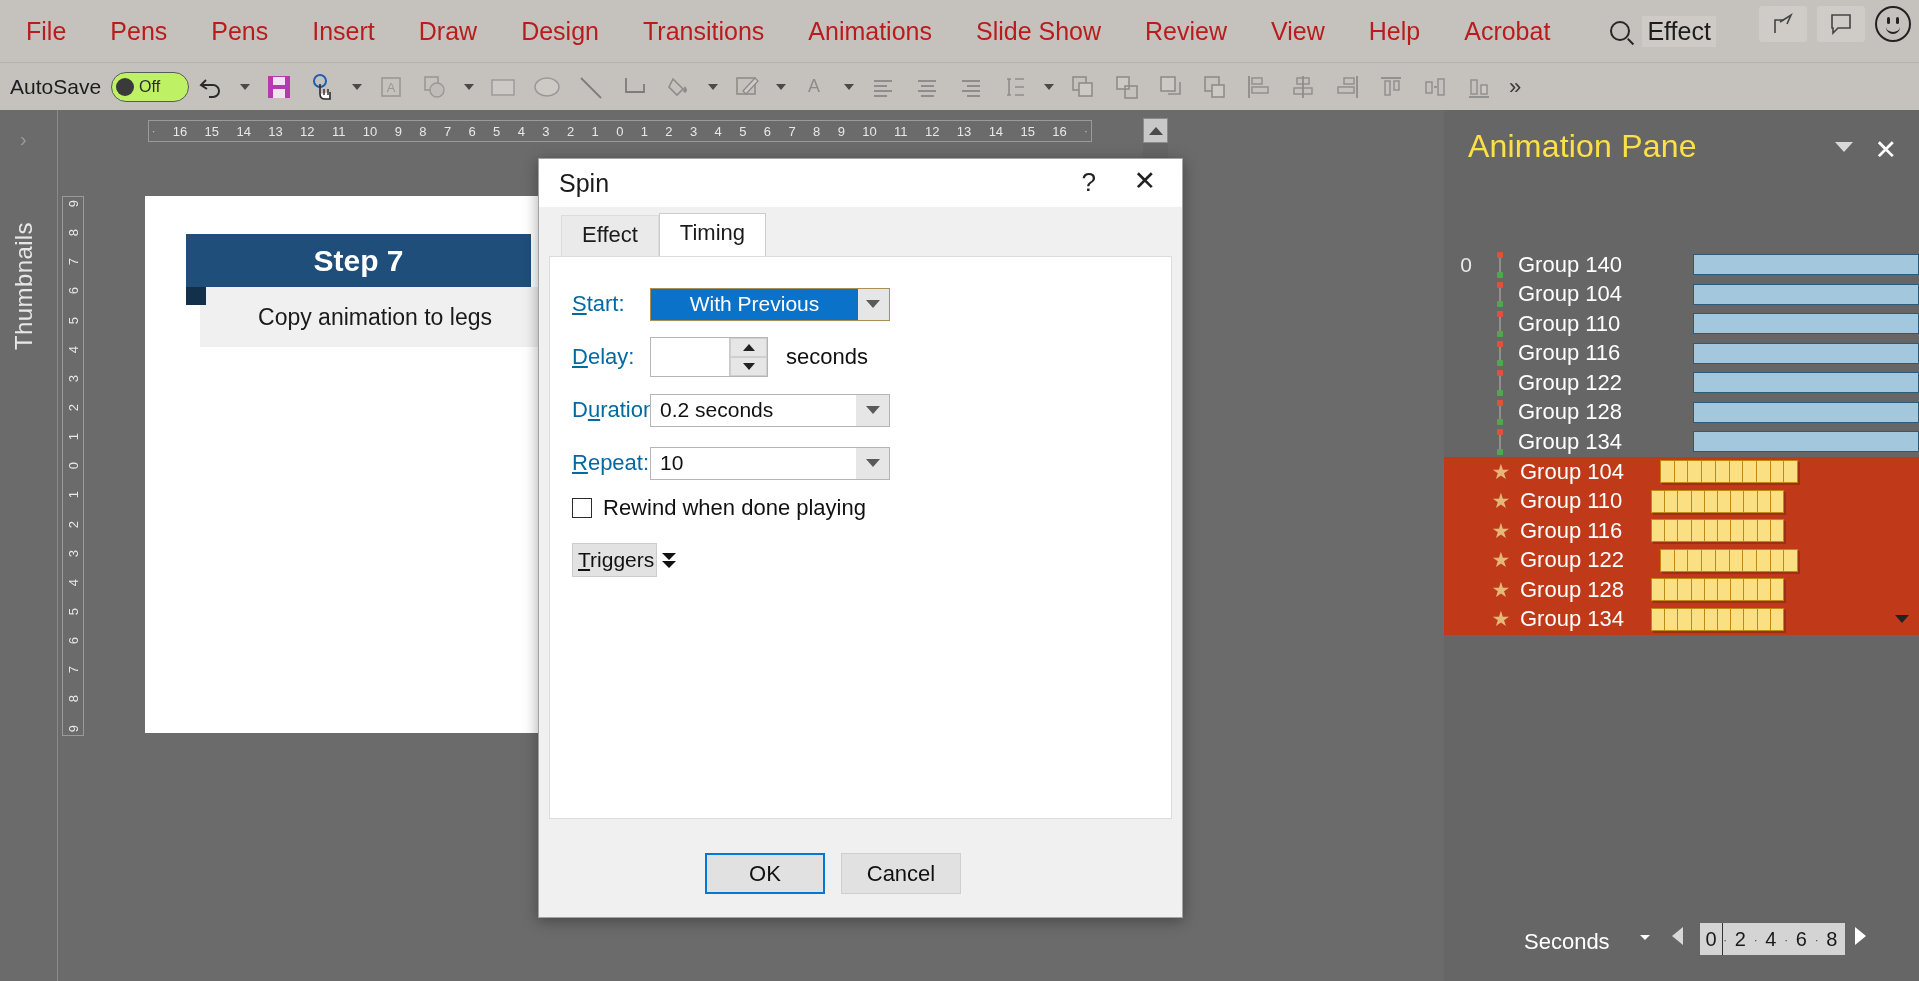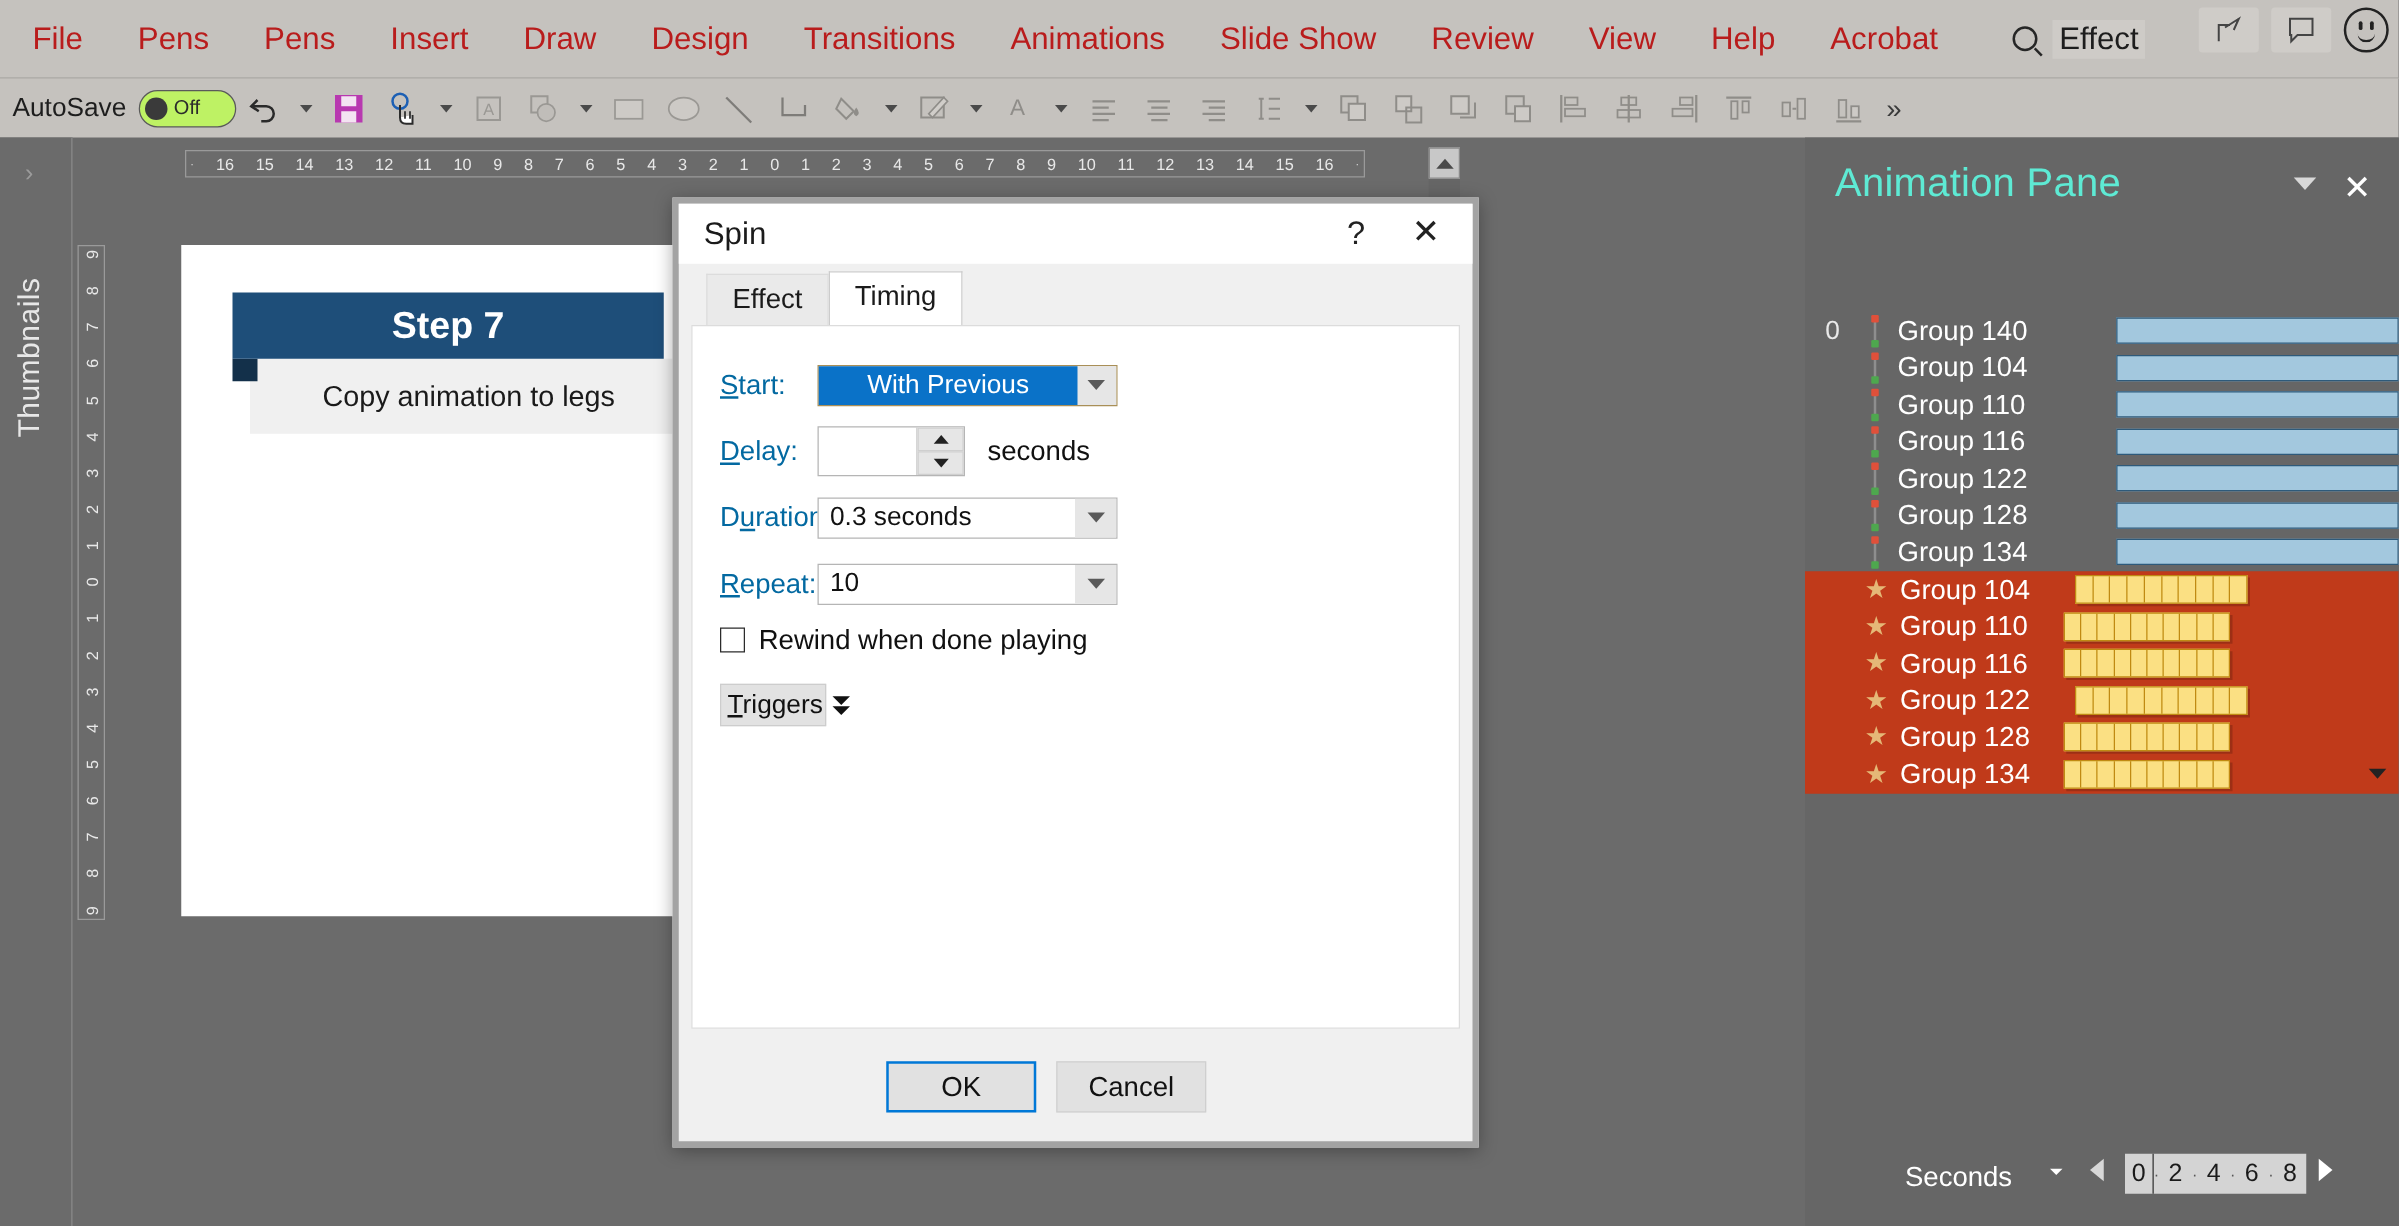--- a/index.html
+++ b/index.html
@@ -125,21 +125,21 @@
     position:absolute; left:0; top:375px; width:25px; height:62px;
     background:#a6a6a6; border:1px solid #8b8b8b;
   }
   .tri-up { width:0;height:0;border-left:7px solid transparent;border-right:7px solid transparent;border-bottom:8px solid #4a4a4a;}
   .tri-dn { width:0;height:0;border-left:7px solid transparent;border-right:7px solid transparent;border-top:8px solid #4a4a4a;}
   .dbl { position:absolute; left:1143px; width:25px; height:22px; display:flex; align-items:center; justify-content:center; }
 
   
   .dlg {
     position:absolute; left:538px; top:158px; width:645px; height:760px;
-    background:#f0f0f0; border:5px solid #a3a3a3;
+    background:#f0f0f0; border:1px solid #a3a3a3;
     box-shadow:0 3px 14px rgba(0,0,0,.35); z-index:60;
   }
   .dlg-title {
     height:48px; background:#ffffff; display:flex; align-items:center;
     padding-left:20px; position:relative;
   }
   .dlg-title .t { font-size:25px; color:#1b1b1b; }
   .dlg-q { position:absolute; right:86px; top:8px; font-size:26px; color:#222; cursor:default;}
   .dlg-x { position:absolute; right:26px; top:8px; font-size:27px; color:#222; line-height:28px;}
   .tabs { display:flex; padding-left:22px; margin-top:12px; align-items:flex-end; height:37px; }
@@ -196,21 +196,21 @@
     display:flex; align-items:center; justify-content:center;
   }
   .btn.ok { left:166px; border:2px solid #0078d7; background:#e1e1e1; }
   .btn.cancel { left:302px; }
 
   
   .apane {
     position:absolute; left:1444px; top:110px; width:475px; height:871px;
     background:#666666; color:#fff;
   }
-  .ap-title { font-size:32px; padding:18px 0 0 24px; color:#5eead4; letter-spacing:.2px;}
+  .ap-title { font-size:32px; padding:18px 0 0 24px; color:#fde047; letter-spacing:.2px;}
   .ap-dd { position:absolute; right:66px; top:32px; }
   .ap-x { position:absolute; right:22px; top:24px; font-size:27px; color:#fff; }
   .dd-tri { width:0;height:0;border-left:9px solid transparent;border-right:9px solid transparent;border-top:10px solid #d8d8d8;}
   .playrow { position:absolute; top:76px; left:24px; right:18px; height:40px; }
   .playbtn {
     position:absolute; left:0; top:0; width:178px; height:40px; background:#d8d8d8;
     display:flex; align-items:center; gap:14px; padding-left:16px;
     color:#111; font-size:22px;
   }
   .play-tri { width:0;height:0;border-top:9px solid transparent;border-bottom:9px solid transparent;border-left:13px solid #9a9a9a;}
@@ -633,21 +633,21 @@
                 <span class="sp-dn"></span>
               </div>
           </div>
         </div>
         <div class="seconds-lbl">seconds</div>
       </div>
 
       <div class="frow">
         <div class="flabel">D<u>u</u>ration:</div>
         <div class="combo">
-          <div class="val">0.3 seconds</div>
+          <div class="val">0.2 seconds</div>
           <div class="arrowbox">
               <div class="v-chev"></div>
             </div>
         </div>
       </div>
 
       <div class="frow">
         <div class="flabel"><u>R</u>epeat:</div>
         <div class="combo">
           <div class="val">10</div>

